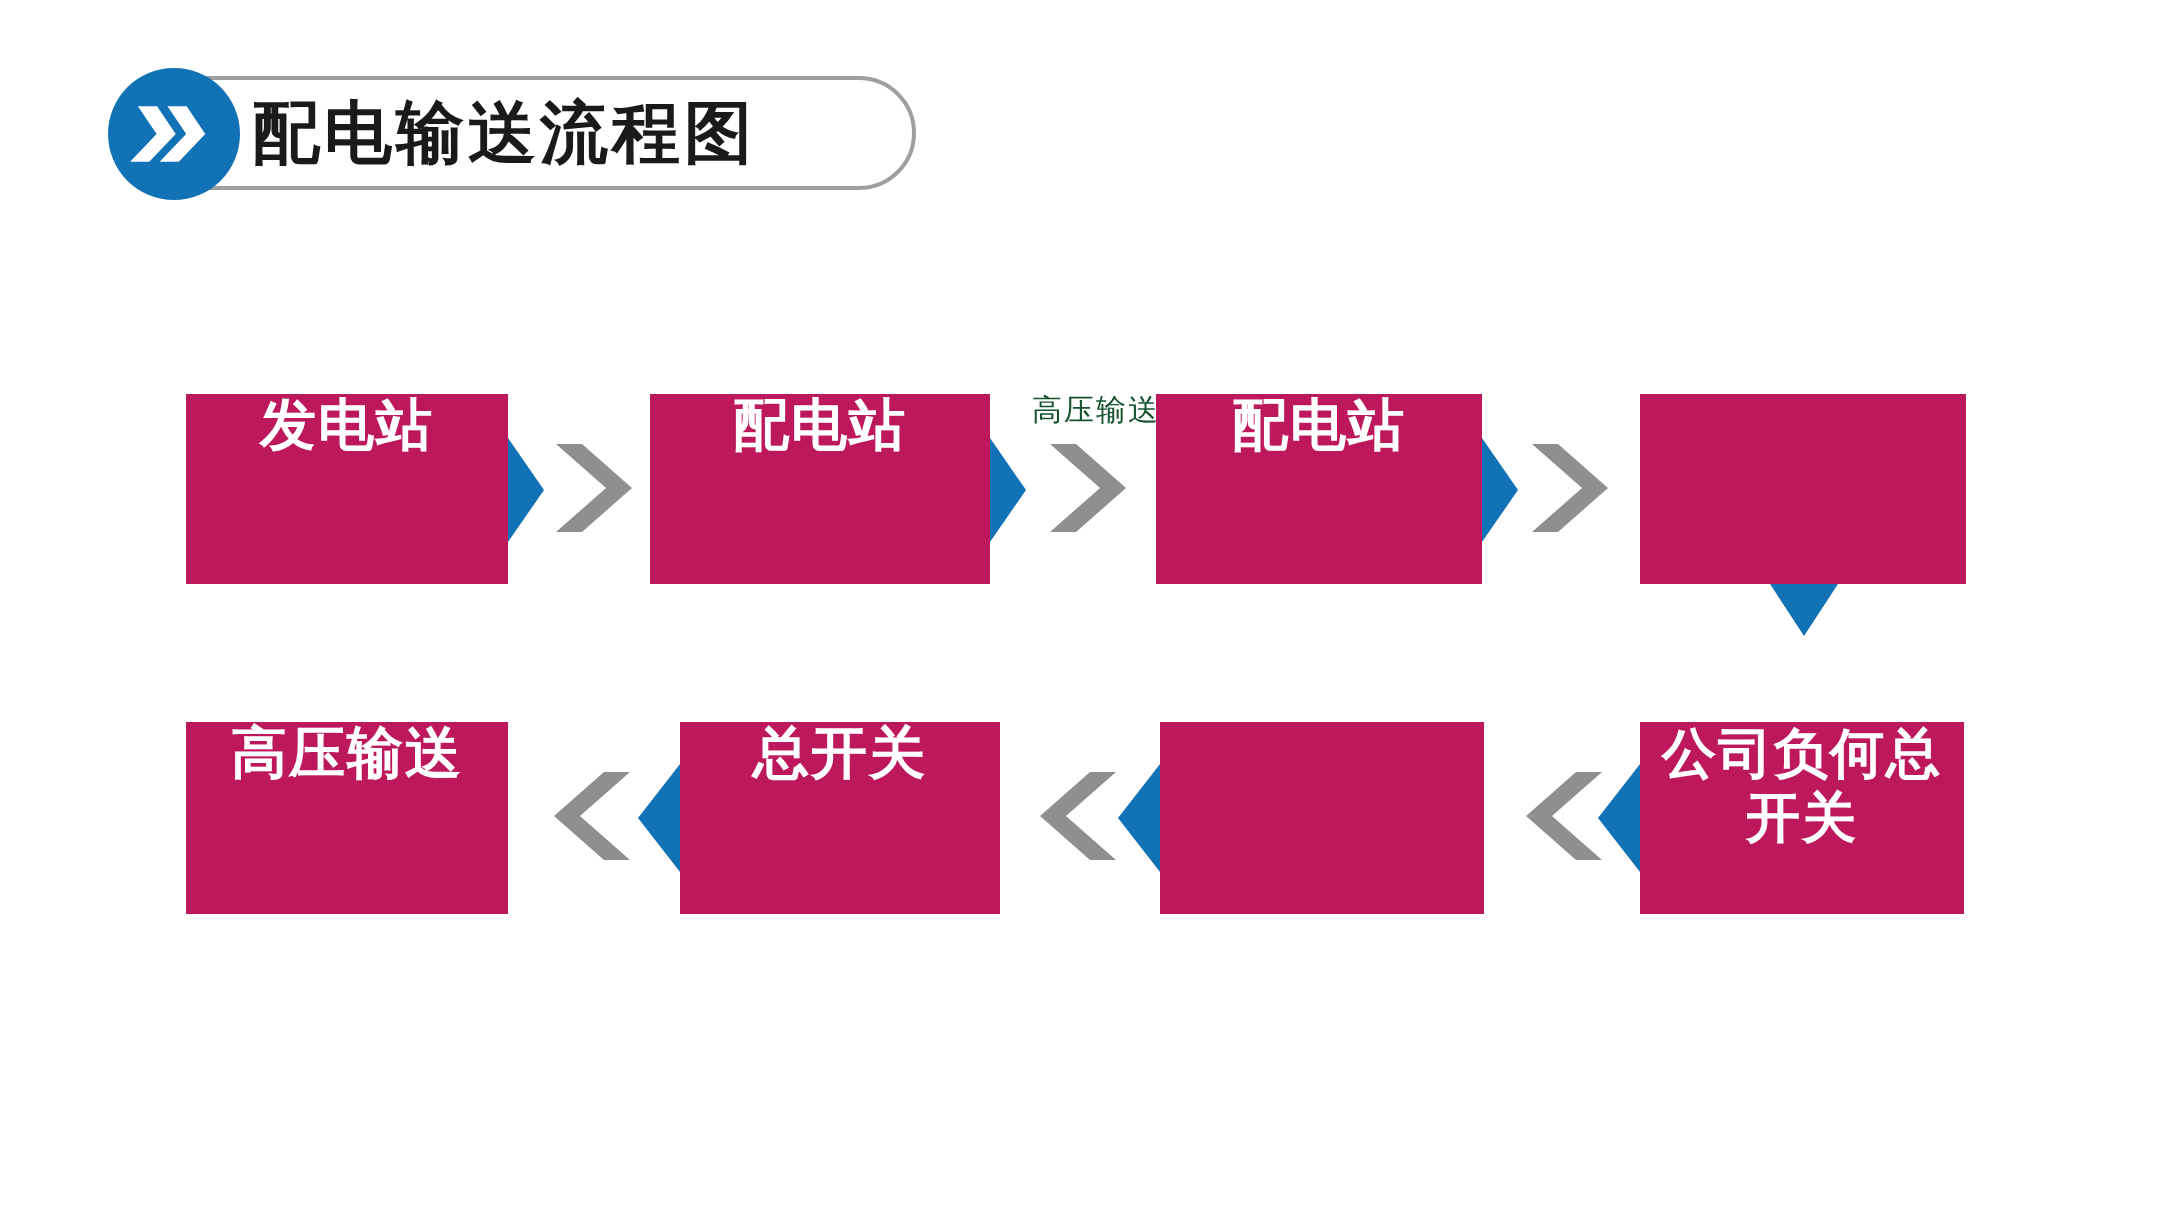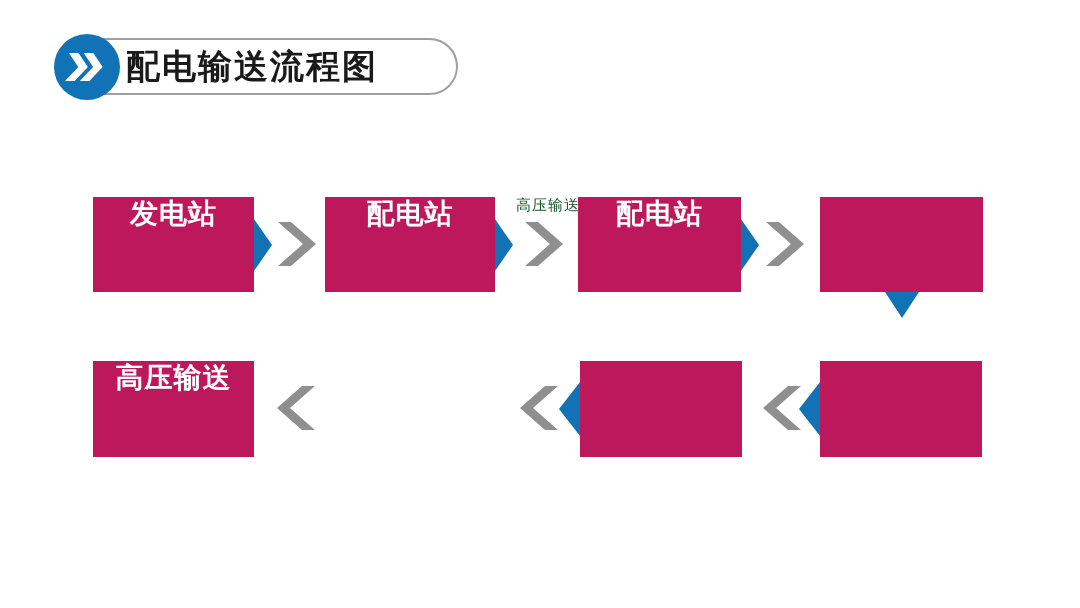--- a/index.html
+++ b/index.html
@@ -97,30 +97,35 @@
   </div>
 
   <div class="box b5">
     <span>高压输送</span>
   </div>
   <div class="chev left c4">
     <svg width="38" height="44" viewBox="0 0 38 44">
         <polygon points="0,0 13,0 38,22 13,44 0,44 25,22" fill="#8F8F8F"></polygon>
       </svg>
   </div>
+  <div class="box b6">
+    <span>总开关</span>
+    <i class="tri-left"></i>
+  </div>
   <div class="chev left c5">
     <svg width="38" height="44" viewBox="0 0 38 44">
         <polygon points="0,0 13,0 38,22 13,44 0,44 25,22" fill="#8F8F8F"></polygon>
       </svg>
   </div>
   <div class="box b7">
     <i class="tri-left"></i>
   </div>
   <div class="chev left c6">
     <svg width="38" height="44" viewBox="0 0 38 44">
         <polygon points="0,0 13,0 38,22 13,44 0,44 25,22" fill="#8F8F8F"></polygon>
       </svg>
   </div>
   <div class="box b8">
+    <span>公司负何总开关</span>
     <i class="tri-left"></i>
   </div>
 
 </div>
 
 </body></html>

